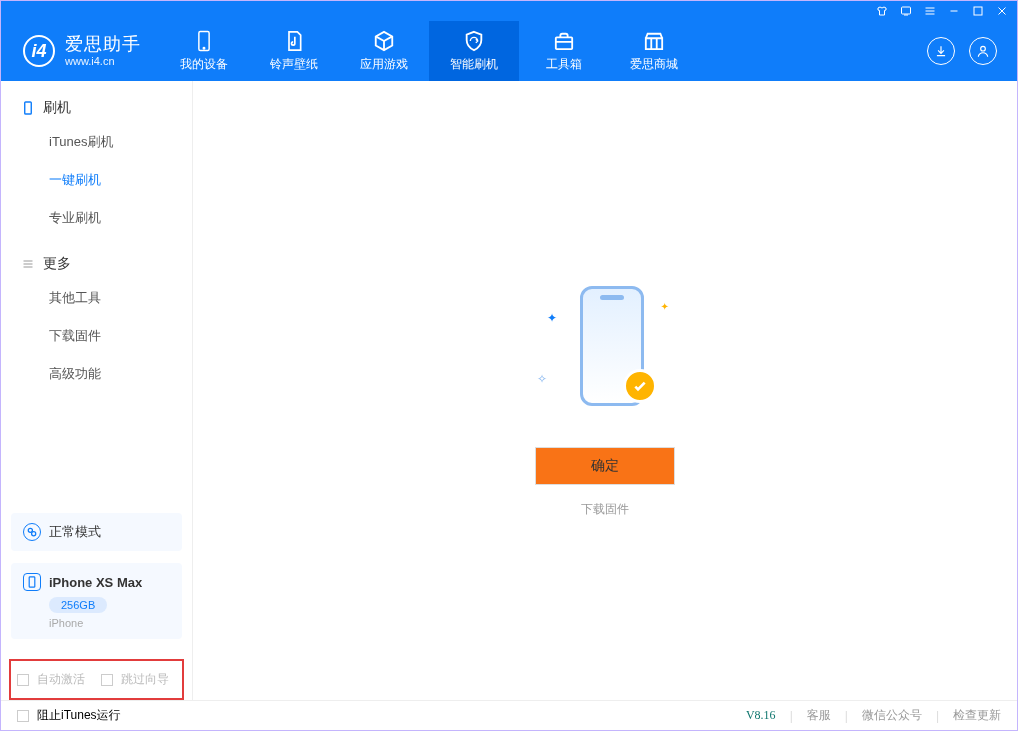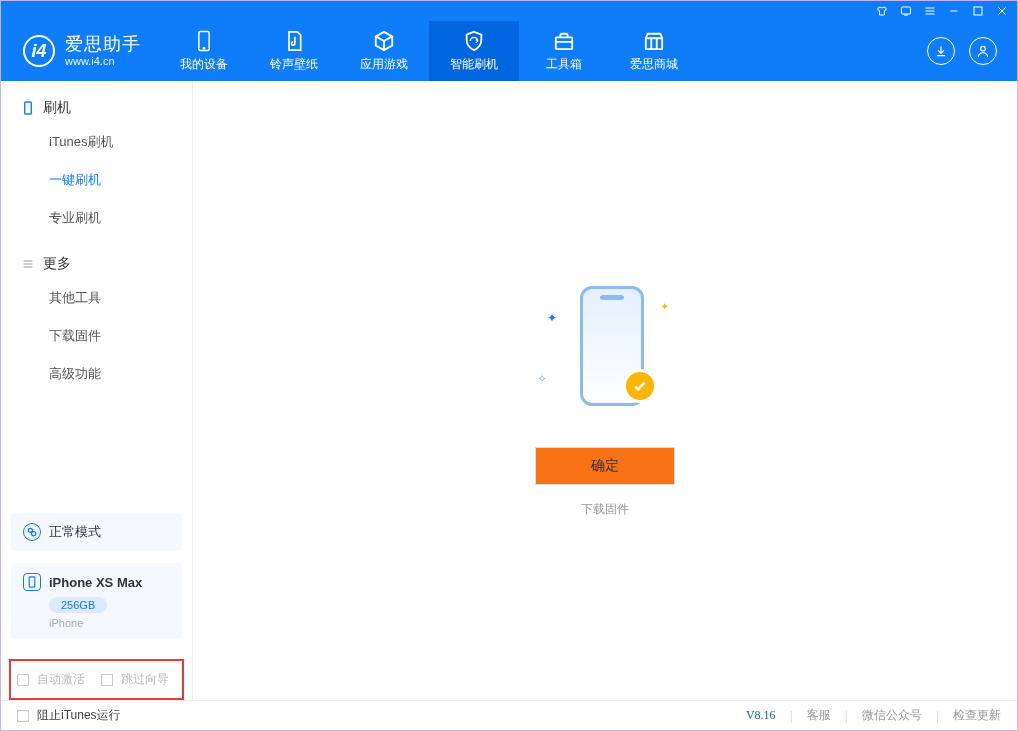--- a/index.html
+++ b/index.html
@@ -55,21 +55,21 @@
 .sparkle { position: absolute; color: #0f7dfa; font-size: 12px; }
 .sparkle.s1 { left: 12px; top: 30px; }
 .sparkle.s2 { left: 2px; bottom: 35px; color: #8dbaf0; }
 .sparkle.s3 { right: 6px; top: 20px; color: #ffb400; font-size: 10px; }
 .success-text { margin-top: 22px; font-size: 18px; color: #333; }
 .confirm-btn { margin-top: 26px; width: 140px; height: 38px; border: 1px solid #ddd; background: #f97316; font-size: 14px; color: #333; cursor: pointer; }
 .log-link { margin-top: 16px; font-size: 12px; color: #999; cursor: pointer; }
 
 
 .statusbar { height: 30px; border-top: 1px solid #eee; display: flex; align-items: center; padding: 0 16px; font-size: 12px; color: #999; gap: 18px; }
-.statusbar .chk { color: #404040; }
+.statusbar .chk { color: #000000; }
 .status-right { margin-left: auto; display: flex; align-items: center; gap: 14px; }
 .status-right .sep { color: #ddd; }
 .status-right span { cursor: pointer; }
 .version { color: #0f766e; font-family: Liberation Serif, serif; }
 </style>
 </head>
 <body>
 
 <div class="app">
 

